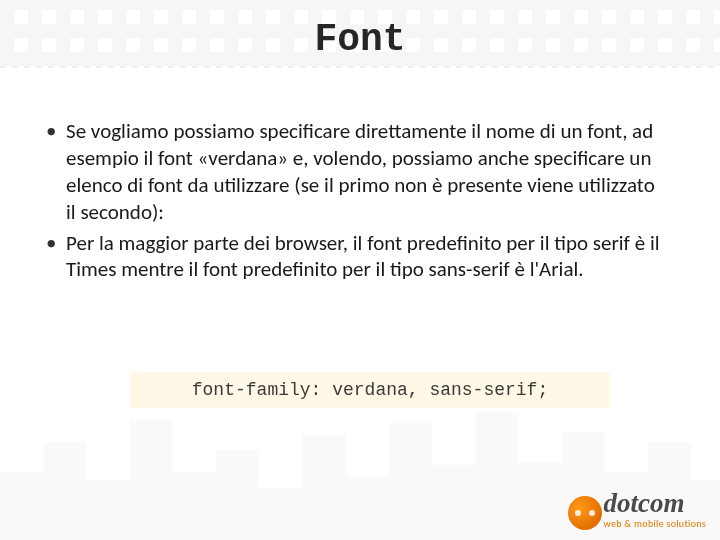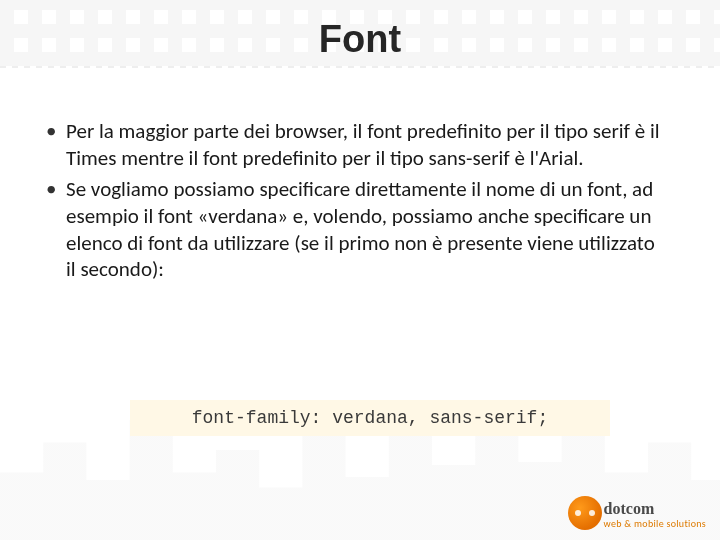--- a/index.html
+++ b/index.html
@@ -48,21 +48,21 @@
     );
   }
 
   .title {
     position: absolute;
     top: 18px;
     left: 0; right: 0;
     text-align: center;
     font-size: 38px;
     color: #262626;
-    font-family: Liberation Sans, sans-serif;
+    font-family: Liberation Mono, monospace;
   }
 
   .content {
     position: absolute;
     top: 118px;
     left: 44px;
     right: 60px;
   }
   .content ul {
     list-style: none;
@@ -78,21 +78,21 @@
   .content li::before {
     content: "•";
     position: absolute;
     left: 2px;
     top: 0;
     color: #333;
   }
 
   .code-box {
     position: absolute;
-    top: 400px;
+    top: 372px;
     left: 130px;
     width: 480px;
     height: 36px;
     background: #fff8e6;
     display: flex;
     align-items: center;
     justify-content: center;
     font-family: Consolas, "Courier New", monospace;
     font-size: 18px;
     color: #3a3a3a;
@@ -114,44 +114,45 @@
     position: relative;
   }
   .logo-mark::before, .logo-mark::after{
     content:""; position:absolute; border-radius:50%;
     background: rgba(255,255,255,0.85);
   }
   .logo-mark::before{ width:6px; height:6px; left:7px; top:14px; }
   .logo-mark::after{ width:6px; height:6px; right:7px; top:14px; }
   .logo-text .brand {
     font-family: Georgia, 'Times New Roman', serif;
+    font-style: italic;
     font-weight: 600;
     color: #4a4a4a;
-    font-size: 16px;
+    font-size: 27px;
     line-height: 1;
   }
   .logo-text .tag {
     font-size: 10px;
     color: #dd7a00;
     letter-spacing: 0.3px;
     text-align: right;
   }
 </style>
 </head>
 <body>
 
 <div class="bg-top"></div>
 <div class="bg-city"></div>
 
 <h1 class="title">Font</h1>
 
 <div class="content">
   <ul>
+    <li>Se vogliamo possiamo specificare direttamente il nome di un font, ad esempio il font «verdana» e, volendo, possiamo anche specificare un elenco di font da utilizzare (se il primo non è presente viene utilizzato il secondo):</li>
     <li>Per la maggior parte dei browser, il font predefinito per il tipo serif è il Times mentre il font predefinito per il tipo sans-serif è l'Arial.</li>
-    <li>Se vogliamo possiamo specificare direttamente il nome di un font, ad esempio il font «verdana» e, volendo, possiamo anche specificare un elenco di font da utilizzare (se il primo non è presente viene utilizzato il secondo):</li>
   </ul>
 </div>
 
 <div class="code-box">
   <span>font-family: verdana, sans-serif;</span>
 </div>
 
 <div class="logo">
   <div class="logo-mark"></div>
   <div class="logo-text">

